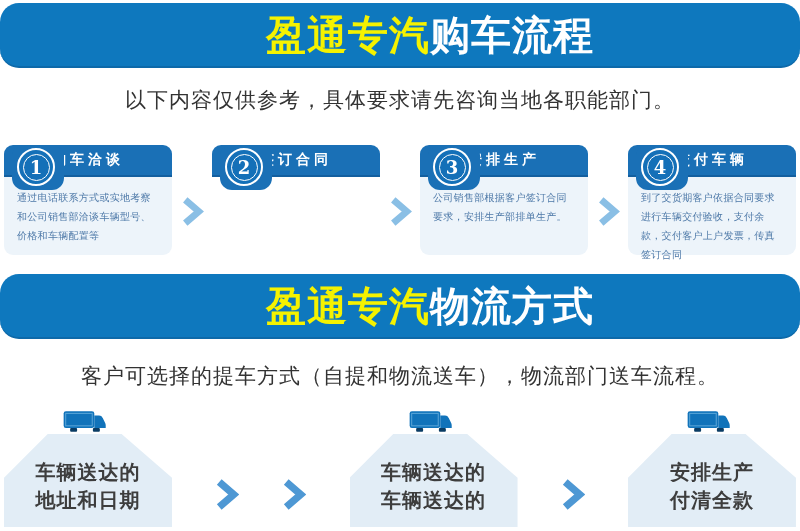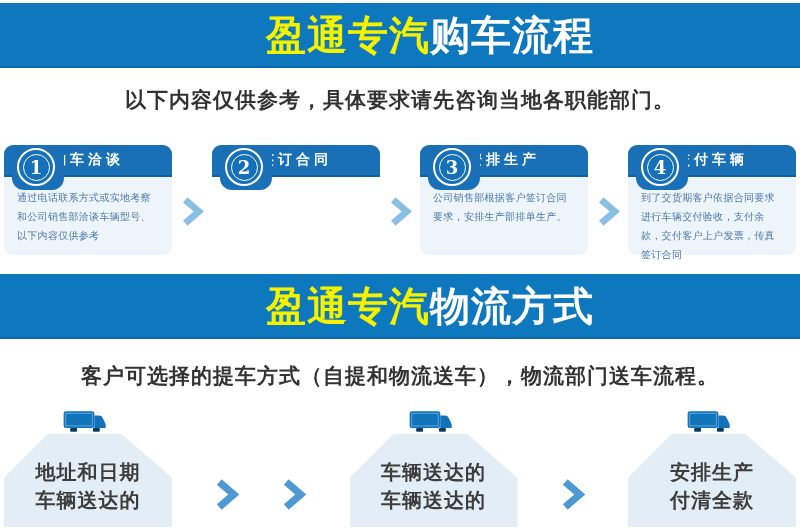--- a/index.html
+++ b/index.html
@@ -8,34 +8,35 @@
     font-family:"DejaVu Sans","Liberation Sans",sans-serif;
     position:relative;
   }
   .root{width:800px;height:531px;position:relative;}
 
   
   .banner{
     height:63px;background:var(--banner_blue);
     display:flex;align-items:center;justify-content:center;
     border-bottom:2px solid #0d69a9;
+    border-radius:19px;
   }
   .banner.b1{margin-top:3px;}
   .banner.b2{margin-top:19px;height:63px;}
   .banner-text{
     font-size:40px;font-weight:bold;line-height:1;
     transform:translateX(30px);white-space:nowrap;letter-spacing:1px;
   }
   .banner-text .brand{color:var(--brand_yellow);}
   .banner-text .btitle{color:#ffffff;}
 
   
   .notice{
     margin-top:18px;height:26px;text-align:center;
-    font-size:21px;color:var(--notice_text);font-weight:bold;letter-spacing:1px;
+    font-size:21px;color:var(--notice_text);font-weight:normal;letter-spacing:1px;
   }
   .notice.n2{margin-top:23px;}
 
   
   .cards-row{
     margin-top:33px;height:110px;
     display:flex;justify-content:space-between;align-items:flex-start;
     padding:0 4px;
   }
   .step-card{width:168px;position:relative;}
@@ -105,21 +106,21 @@
   <div class="notice">以下内容仅供参考，具体要求请先咨询当地各职能部门。</div>
 
   <div class="cards-row">
 
     <div class="step-card">
       <div class="step-header">购车洽谈</div>
       <div class="badge-tab"></div>
       <div class="badge-circle">
         <div class="badge-inner">1</div>
       </div>
-      <div class="step-body">通过电话联系方式或实地考察和公司销售部洽谈车辆型号、以下内容仅供参考</div>
+      <div class="step-body">通过电话联系方式或实地考察和公司销售部洽谈车辆型号、价格和车辆配置等</div>
     </div>
 
     <div class="arrow top">
       <svg width="23" height="29" viewBox="0 0 22 30">
           <path d="M3.5 3 L17.5 15 L3.5 27" fill="none" stroke="currentColor" stroke-width="7"></path>
         </svg>
     </div>
 
     <div class="step-card">
       <div class="step-header">签订合同</div>
@@ -173,22 +174,22 @@
 
     <div class="log-col">
       <svg class="truck" viewBox="0 0 50 28">
         <rect x="2" y="3.5" width="33" height="18" rx="2.5" fill="#1173ba"></rect>
         <rect x="4.2" y="5.8" width="28.6" height="13.4" fill="none" stroke="#5aa5d8" stroke-width="1.1"></rect>
         <path d="M35 8.2 L40.2 8.2 Q42.8 8.2 44.1 10.8 L46.6 15.8 Q47.3 17.2 47.3 18.6 L47.3 21.5 L35 21.5 Z" fill="#1173ba"></path>
         <rect x="9" y="21.5" width="7.5" height="4" rx="1" fill="#0a3c64"></rect>
         <rect x="33.5" y="21.5" width="7.5" height="4" rx="1" fill="#0a3c64"></rect>
       </svg>
       <div class="poly">
+        <span>车辆送达的</span>
         <span>地址和日期</span>
-        <span>车辆送达的</span>
       </div>
     </div>
 
     <div class="arrow bottom">
       <svg width="24" height="31" viewBox="0 0 22 30">
           <path d="M3.5 3 L17.5 15 L3.5 27" fill="none" stroke="currentColor" stroke-width="7"></path>
         </svg>
     </div>
 
 

